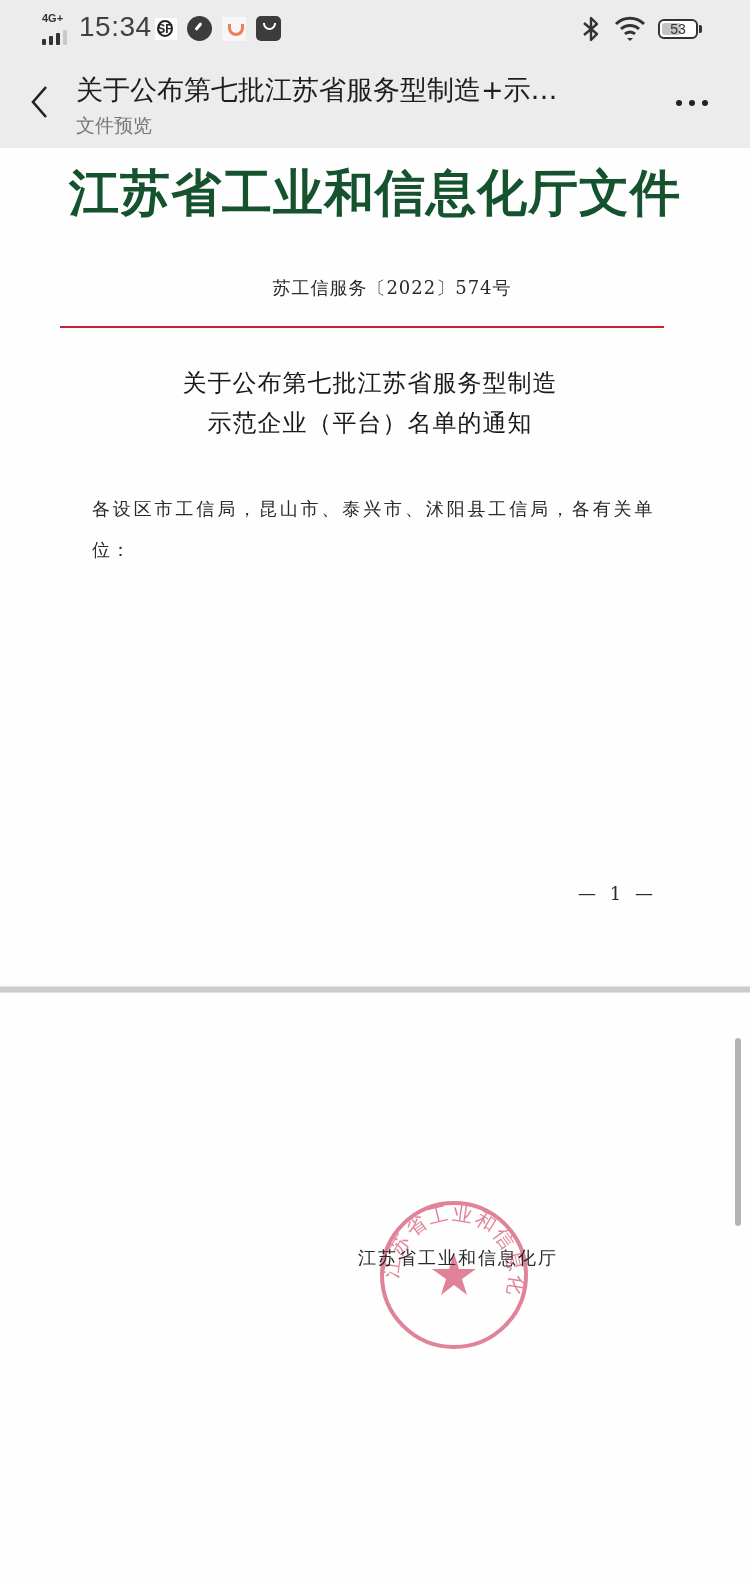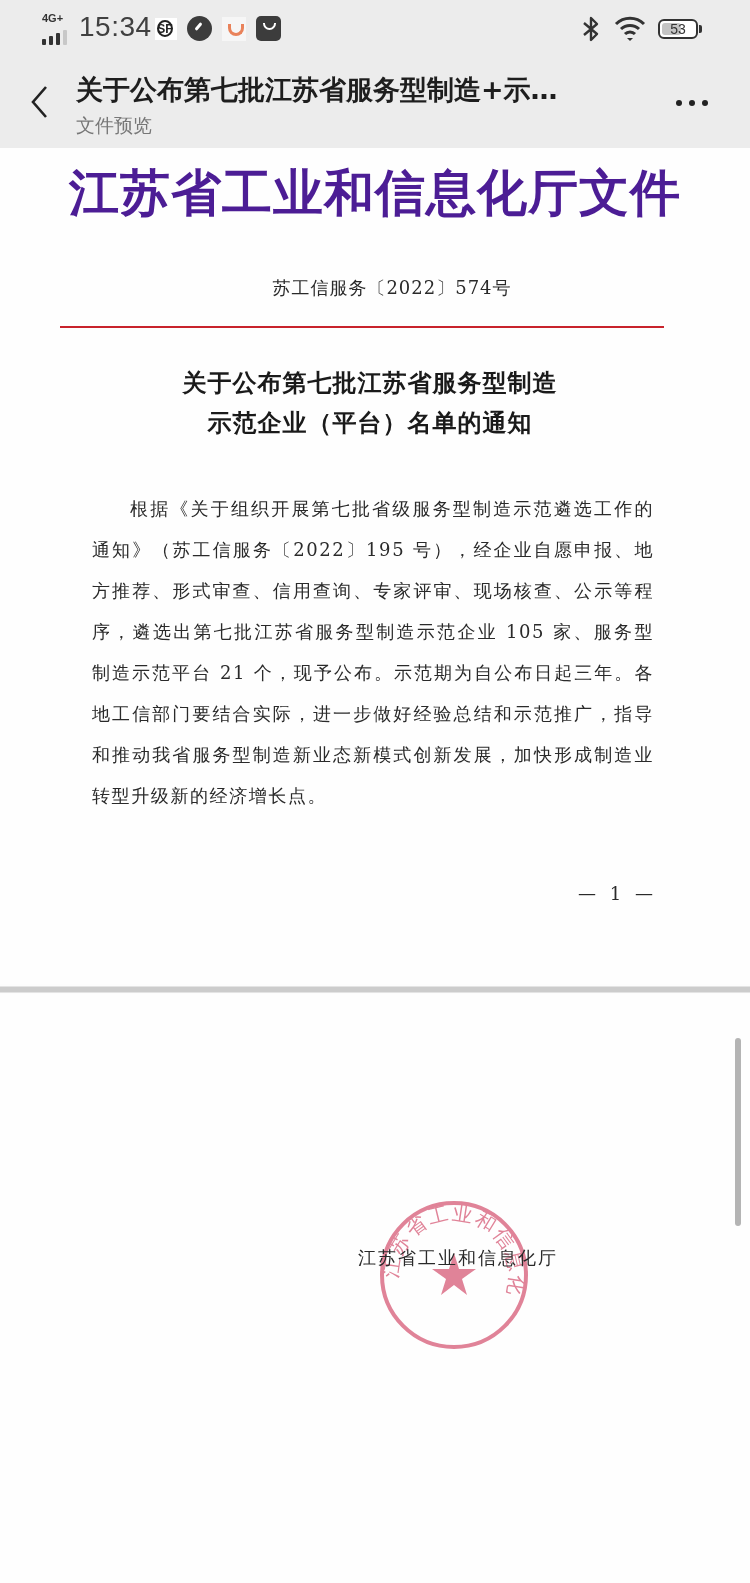--- a/index.html
+++ b/index.html
@@ -26,37 +26,37 @@
   .sb-wifi { position: absolute; left: 614px; top: 14px; width: 32px; height: 28px; }
   .sb-batt { position: absolute; left: 658px; top: 19px; width: 44px; height: 20px; }
   .sb-batt .body { position: absolute; left: 0; top: 0; width: 40px; height: 20px; border: 2px solid #333; border-radius: 6px; background: #fff; overflow: hidden; }
   .sb-batt .fill { position: absolute; left: 2px; top: 2px; bottom: 2px; width: 54%; background: #c4c4c4; border-radius: 3px; }
   .sb-batt .num { position: absolute; left: 0; right: 0; top: 0; bottom: 0; display: flex; align-items: center; justify-content: center; font-size: 14px; color: #333; font-family: "Liberation Sans", sans-serif; }
   .sb-batt .tip { position: absolute; left: 41px; top: 6px; width: 3px; height: 8px; background: #333; border-radius: 0 2px 2px 0; }
 
   
   .appbar { position: absolute; left: 0; top: 60px; width: 750px; height: 88px; background: #ececec; }
   .back-btn { position: absolute; left: 22px; top: 20px; width: 36px; height: 44px; display: flex; align-items: center; justify-content: center; cursor: pointer; }
-  .appbar-title { position: absolute; left: 76px; top: 12px; width: 560px; font-size: 27px; color: #1e1e1e; white-space: nowrap; overflow: hidden; font-weight: bold; }
+  .appbar-title { position: absolute; left: 76px; top: 12px; width: 560px; font-size: 27px; color: #1e1e1e; white-space: nowrap; overflow: hidden; }
   .appbar-sub { position: absolute; left: 76px; top: 53px; font-size: 19px; color: #777; }
   .more-btn { position: absolute; left: 672px; top: 28px; width: 40px; height: 30px; display: flex; align-items: center; justify-content: center; gap: 7px; cursor: pointer; }
   .more-btn span { display: block; width: 6px; height: 6px; border-radius: 50%; background: #222; }
 
   
   .doc { position: absolute; left: 0; top: 148px; width: 750px; height: 1435px; background: #fdfdfd; }
   .page1 { position: absolute; left: 0; top: 0; width: 750px; height: 836px; background: #fefefe; }
   .page-sep { position: absolute; left: 0; top: 838px; width: 750px; height: 7px; background: #cccccc; border-top: 1px solid #e4e4e4; border-bottom: 1px solid #e4e4e4; }
   .page2 { position: absolute; left: 0; top: 846px; width: 750px; height: 589px; background: #fefefe; }
 
   .serif { font-family: "DejaVu Serif", "Liberation Serif", serif; }
 
-  .red-header { position: absolute; left: 0; width: 750px; top: 12px; text-align: center; font-size: 50px; font-weight: bold; color: #4c1d95; letter-spacing: 1px; font-family: "DejaVu Sans", sans-serif; }
+  .red-header { position: absolute; left: 0; width: 750px; top: 12px; text-align: center; font-size: 50px; font-weight: bold; color: #14532d; letter-spacing: 1px; font-family: "DejaVu Sans", sans-serif; }
   .doc-number { position: absolute; left: 0; width: 740px; top: 128px; text-align: center; font-size: 18px; color: #2a2a2a; letter-spacing: 1px; padding-left: 44px; }
   .red-rule { position: absolute; left: 60px; top: 178px; width: 604px; height: 2px; background: #c8232c; }
-  .doc-title { position: absolute; left: 0; width: 740px; top: 215px; text-align: center; font-size: 24px; font-weight: bold; color: #1a1a1a; line-height: 40px; letter-spacing: 1px; }
+  .doc-title { position: absolute; left: 0; width: 740px; top: 215px; text-align: center; font-size: 24px; font-weight: normal; color: #1a1a1a; line-height: 40px; letter-spacing: 1px; }
   .body-text { position: absolute; left: 92px; width: 562px; top: 340px; font-size: 18px; color: #2a2a2a; line-height: 41px; text-align: justify; letter-spacing: 1.6px; }
   .body-text p { margin: 0; }
   .body-text p.indent { text-indent: 38px; }
   .page-num { position: absolute; left: 578px; top: 735px; font-size: 18px; color: #2a2a2a; letter-spacing: 4px; }
 
   .attachment { position: absolute; left: 133px; top: 126px; font-size: 18px; color: #2a2a2a; letter-spacing: 1.6px; }
   .seal { position: absolute; left: 378px; top: 205px; width: 152px; height: 152px; opacity: 0.7; }
   .issuer { position: absolute; left: 358px; top: 252px; font-size: 18px; color: #2a2a2a; letter-spacing: 2px; }
   .issue-date { position: absolute; left: 380px; top: 294px; font-size: 18px; color: #2a2a2a; letter-spacing: 1.5px; }
 
@@ -122,21 +122,21 @@
 <div class="doc">
   <div class="page1">
     <div class="red-header">江苏省工业和信息化厅文件</div>
     <div class="doc-number serif">苏工信服务〔2022〕574号</div>
     <div class="red-rule"></div>
     <div class="doc-title serif">
       <div>关于公布第七批江苏省服务型制造</div>
       <div>示范企业（平台）名单的通知</div>
     </div>
     <div class="body-text serif">
-      <p class="indent">根据《关于组织开展第七批省级服务型制造示范遴选工作的通知》（苏工信服务〔2022〕195 号），经企业自愿申报、地方推荐、形式审查、信用查询、专家评审、现场核查、公示等程序，遴选出第七批江苏省服务型制造示范企业 105 家、服务型制造示范平台 21 个，现予公布。示范期为自公布日起三年。各地工信部门要结合实际，进一步做好经验总结和示范推广，指导和推动我省服务型制造新业态新模式创新发展，加快形成制造业转型升级新的经济增长点。</p>
+      <p>各设区市工信局，昆山市、泰兴市、沭阳县工信局，各有关单位：</p>
     </div>
     <div class="page-num serif">— 1 —</div>
   </div>
 
   <div class="page-sep"></div>
 
   <div class="page2">
     <div class="seal">
       <svg width="152" height="152" viewBox="0 0 152 152">
         <defs>

